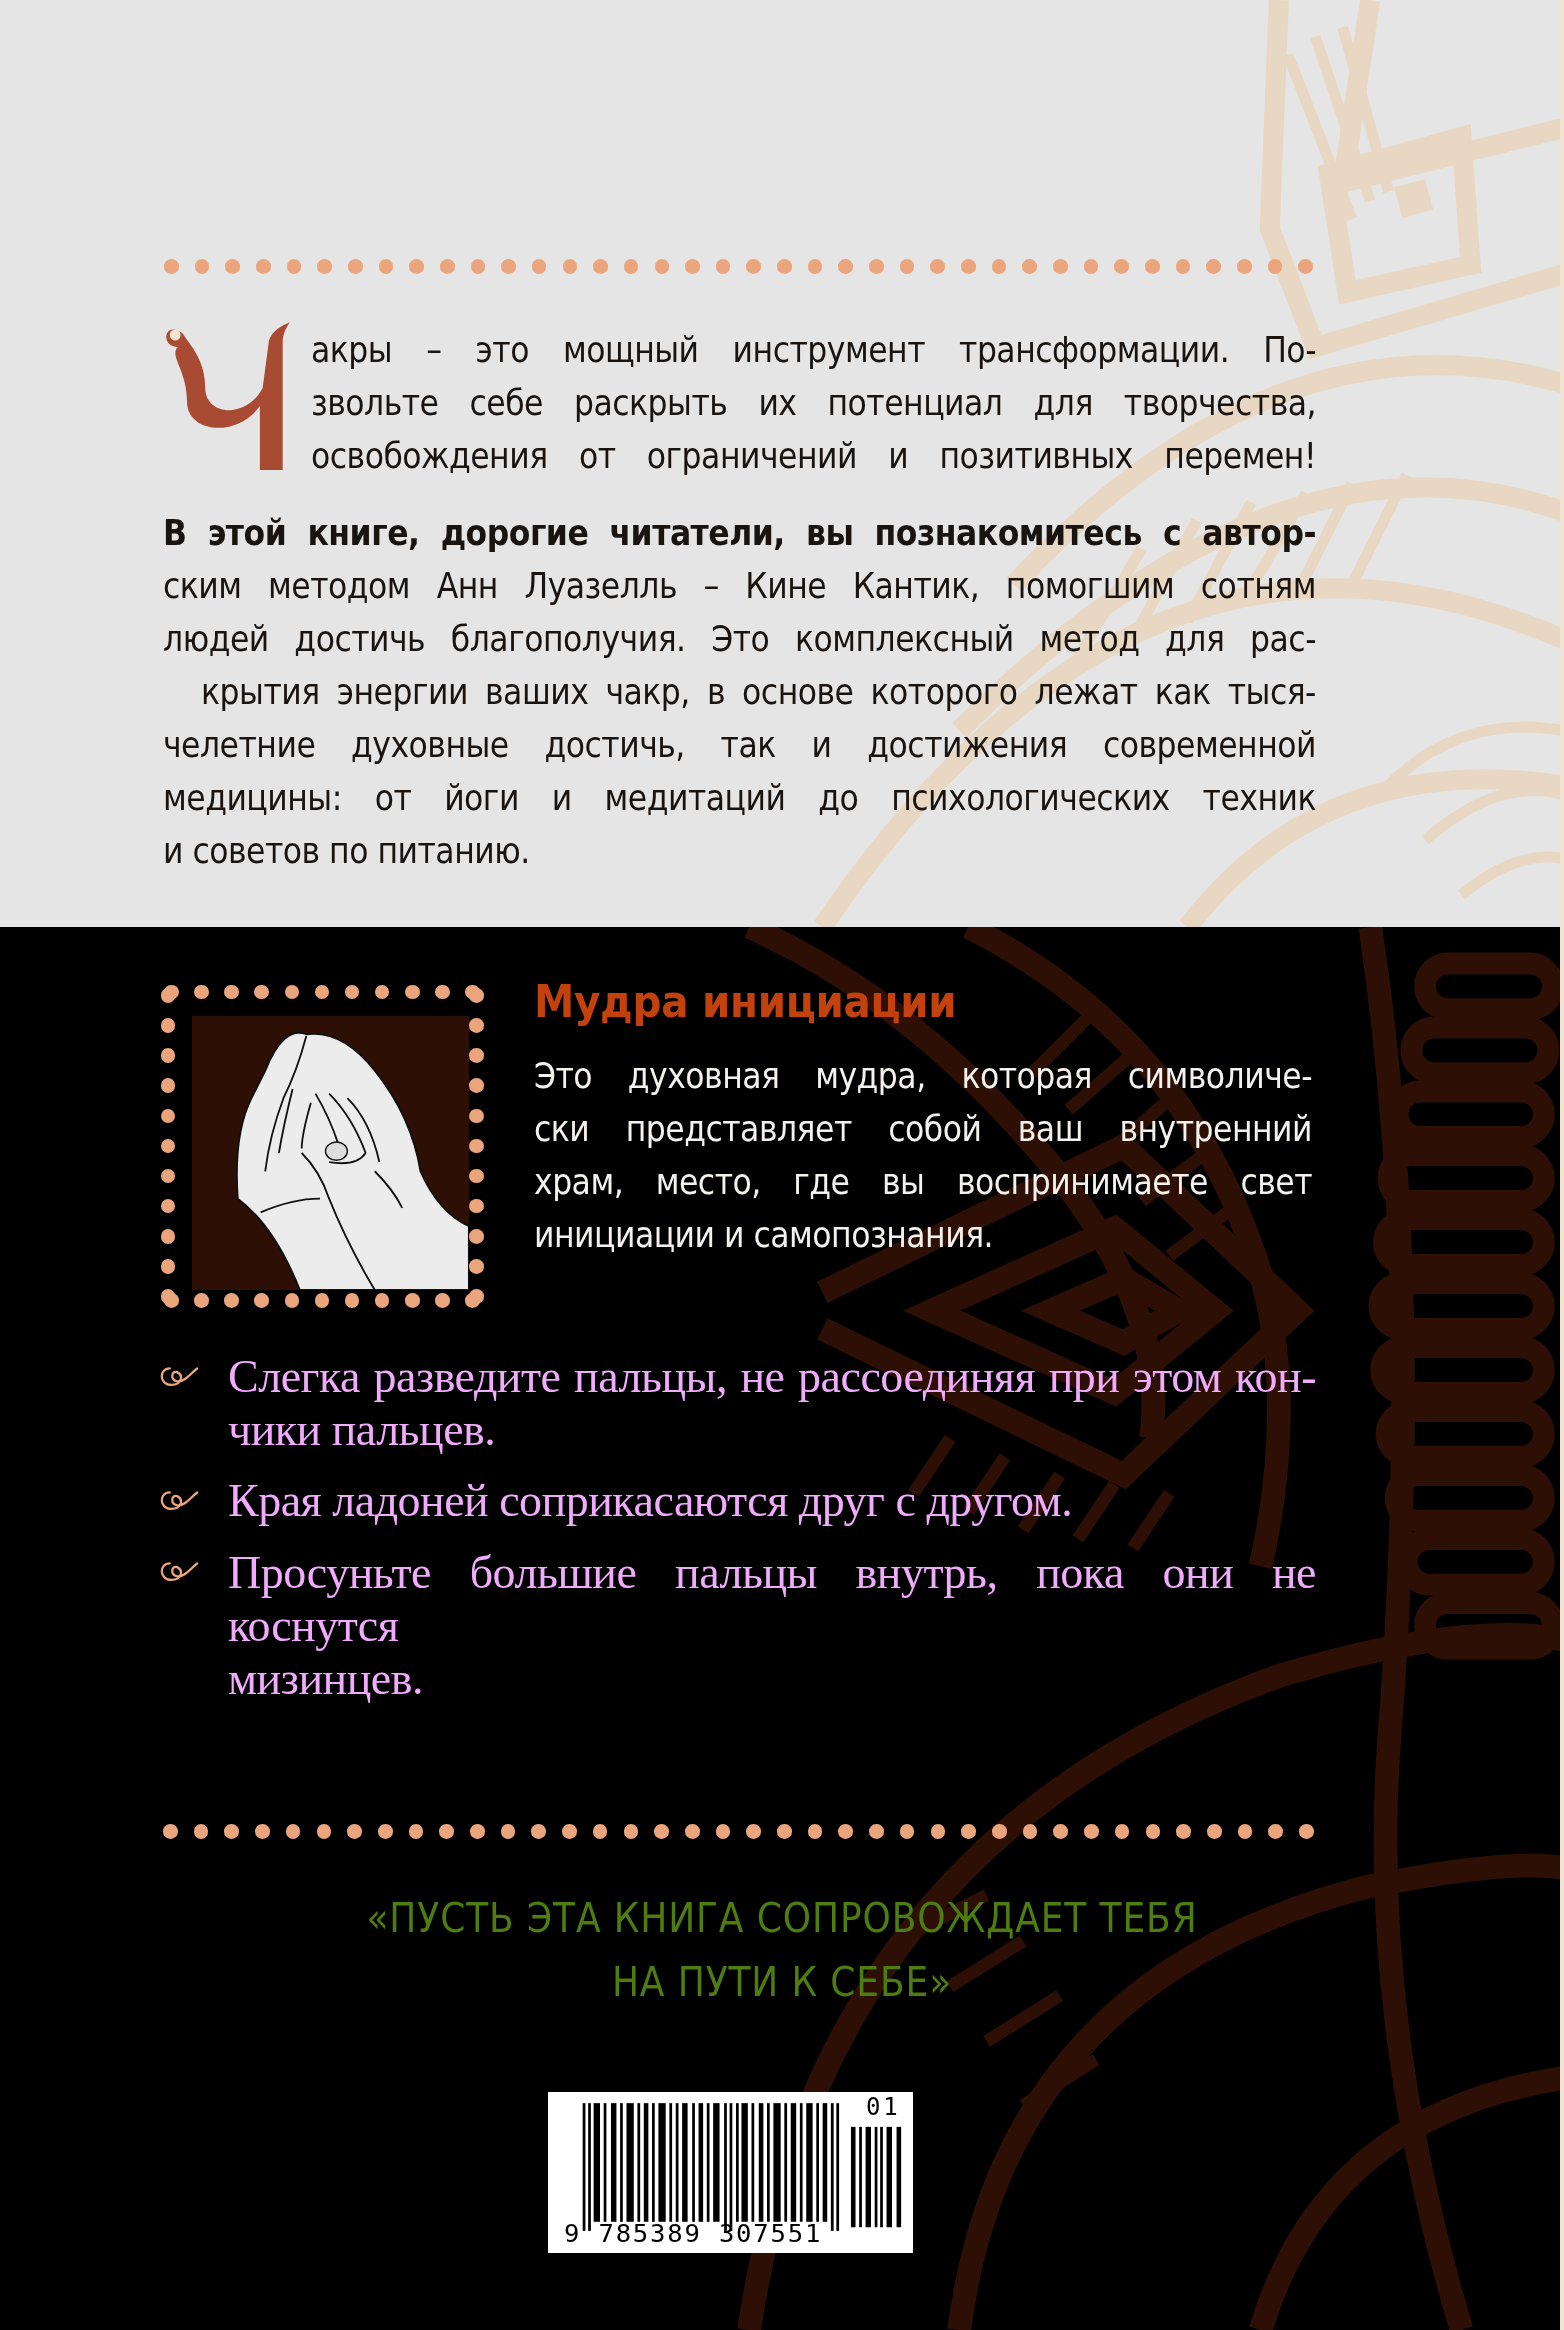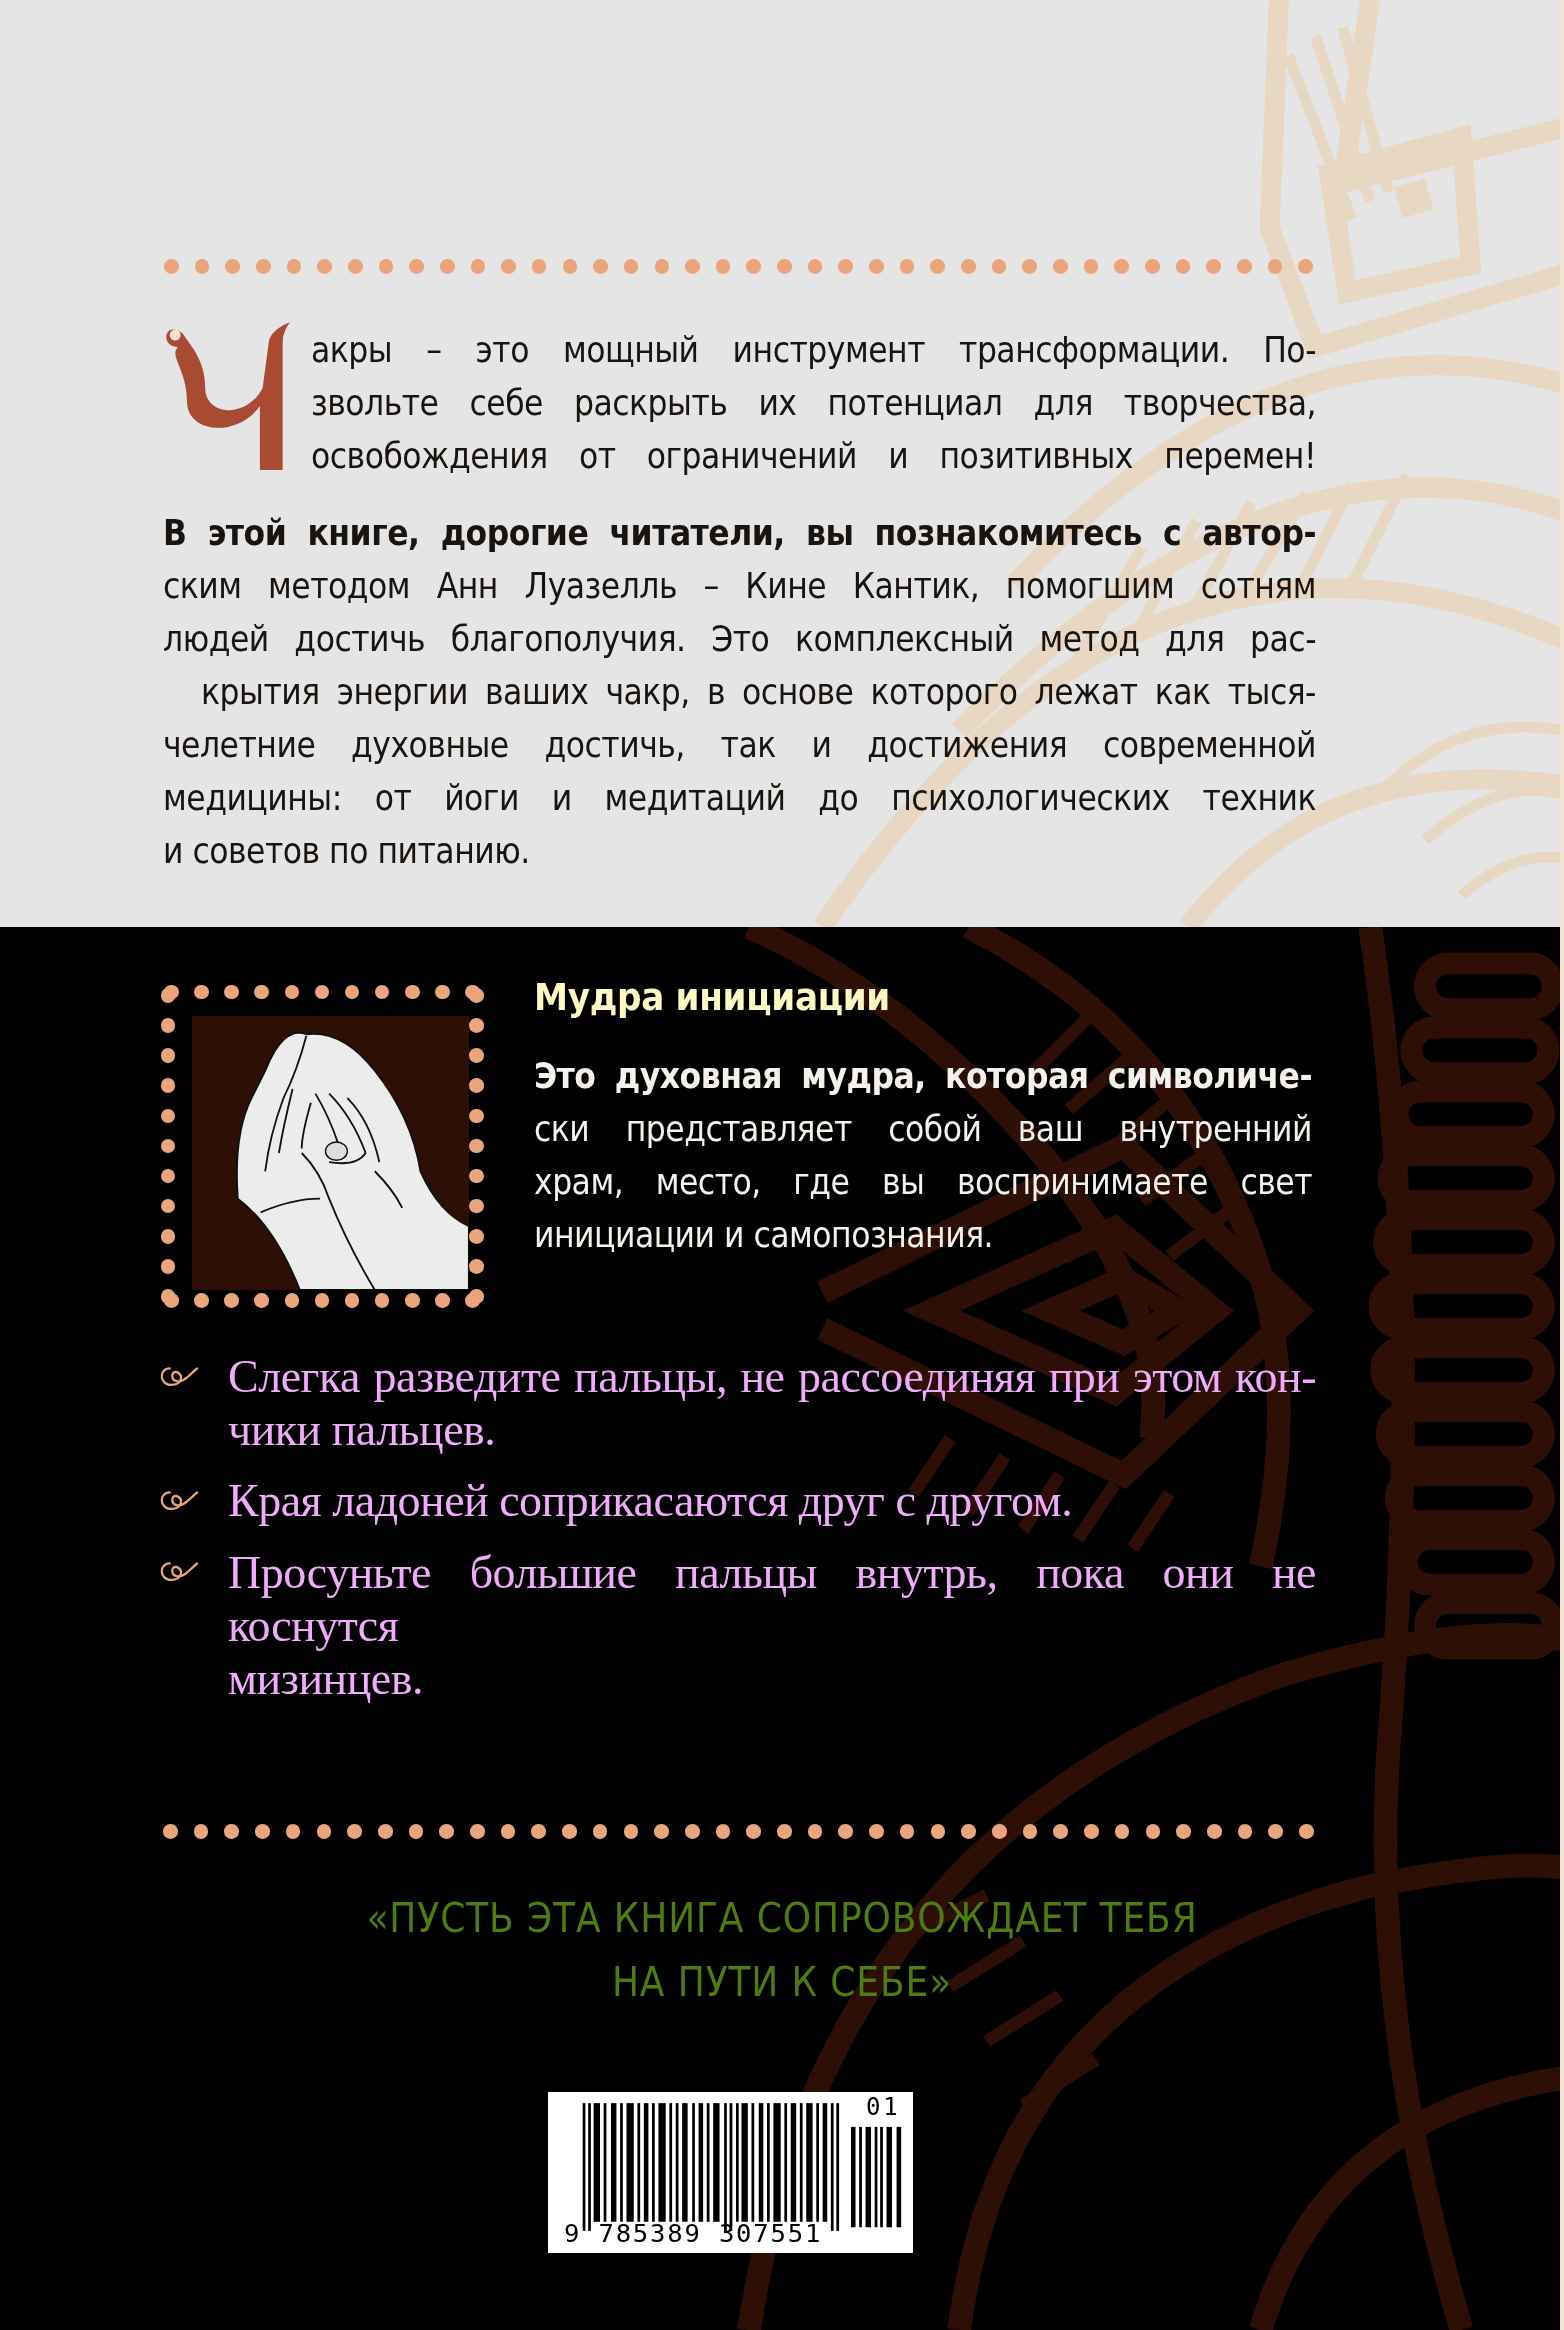--- a/index.html
+++ b/index.html
@@ -34,21 +34,21 @@
     position: absolute; left: 155px; top: 980px; width: 334px; height: 334px;
   }
   .mudra-img {
     position: absolute; left: 37px; top: 37px; width: 277px; height: 274px;
     background: #2d0f06;
   }
   .frame-dots-h { position: absolute; left: 9.1px; right: 9.1px; display: flex; justify-content: space-between; }
   .frame-dots-v { position: absolute; top: 9.1px; bottom: 9.1px; display: flex; flex-direction: column; justify-content: space-between; }
   .frame-dots-h span, .frame-dots-v span { width: 14.6px; height: 14.6px; border-radius: 50%; background: #eba57c; }
   .mudra-title {
-    position: absolute; left: 534px; top: 976px; font-size: 38px; color: #fef9c3;
+    position: absolute; left: 534px; top: 976px; font-size: 45px; color: #c2410c;
     font-weight: 600; letter-spacing: -0.3px;
   }
   .mudra-desc { left: 534px; top: 1051px; width: 778px; }
   .bullets { position: absolute; left: 157px; top: 1350px; width: 1159px; }
   .bullet {
     position: relative; padding-left: 71px; font-size: 46px; line-height: 53px;
     color: #f0abfc; text-align: justify; text-align-last: left; letter-spacing: -0.5px;
     margin-bottom: 18.3px;
     font-family: Liberation Serif, serif;
   }
@@ -275,21 +275,21 @@
           <path d="M200 170 Q220 190 230 210"></path>
         </g>
         <ellipse cx="158" cy="148" rx="12" ry="10" fill="#ddd" stroke="#111" stroke-width="1.5"></ellipse>
       </svg>
     </div>
   </div>
 
   <div class="mudra-title" style="top:48px;">Мудра инициации</div>
 
   <div class="body-text light-text mudra-desc" style="top:123px;">
-    <div style="text-align-last:justify;font-weight:bold;">Это духовная мудра, которая символиче-</div>
+    <div style="text-align-last:justify;">Это духовная мудра, которая символиче-</div>
     <div style="text-align-last:justify;">ски представляет собой ваш внутренний</div>
     <div style="text-align-last:justify;">храм, место, где вы воспринимаете свет</div>
     <div>инициации и самопознания.</div>
   </div>
 
   <div class="bullets" style="top:423px;">
     <div class="bullet">
       <svg class="orn" viewBox="0 0 46 30">
         <path d="M14 6 C2 6, 2 24, 16 24 C26 24, 30 14, 22 10 C16 8, 14 18, 22 20 C30 22, 38 10, 44 6" fill="none" stroke="#eba57c" stroke-width="2.5" stroke-linecap="round"></path>
       </svg>

